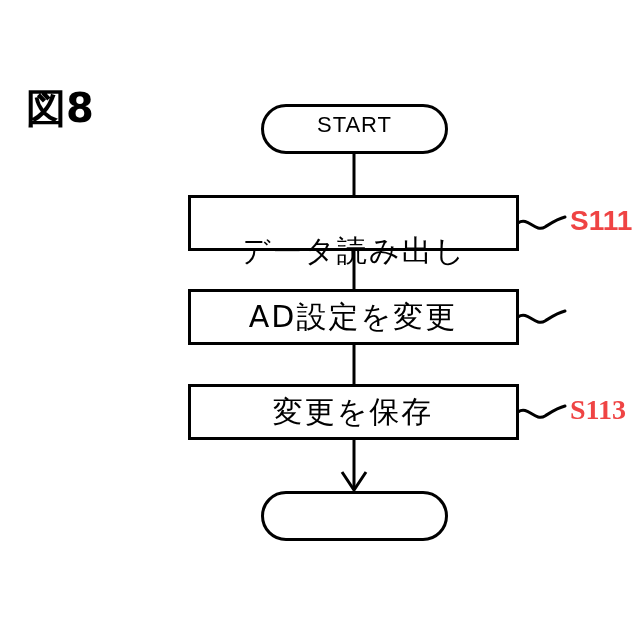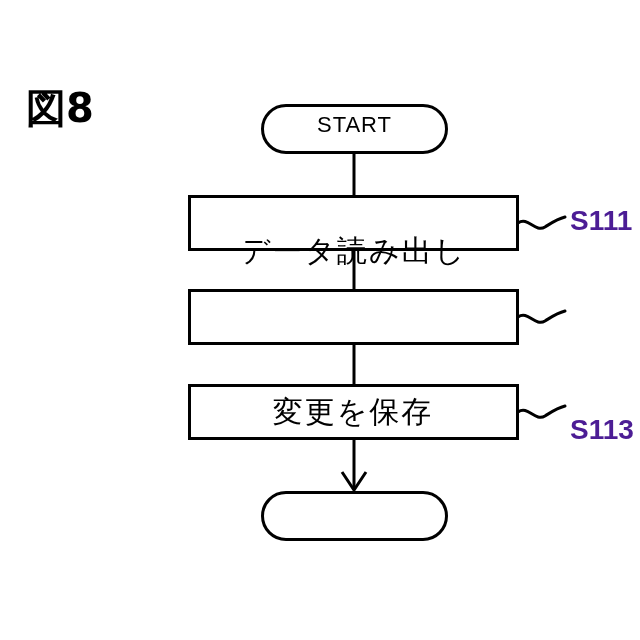--- a/index.html
+++ b/index.html
@@ -53,36 +53,36 @@
     font-family: "DejaVu Sans", "Liberation Sans", sans-serif;
     font-size: 30px;
     font-weight: 400;
     letter-spacing: 2px;
   }
   .step-label {
     position: absolute;
     font-family: "Liberation Sans", "DejaVu Sans", sans-serif;
     font-size: 28px;
     font-weight: 700;
-    color: #4c1d95;
+    color: #ef4444;
     white-space: nowrap;
     line-height: 1;
   }
   
   #start-text { left: 262px; top: 114px; width: 185px; }
   
   #end-text   { left: 262px; top: 501px; width: 185px; }
   
   #proc0-text { left: 188px; top: 208px; width: 330px; margin-top: 28px; }
   #proc1-text { left: 188px; top: 302px; width: 330px; }
   #proc2-text { left: 188px; top: 397px; width: 330px; }
   
   #step0-label { left: 570px; top: 207px; }
   #step1-label { left: 570px; top: 301px; }
-  #step2-label { left: 570px; top: 416px; }
+  #step2-label { left: 570px; top: 396px; font-family: Liberation Serif, serif; }
 </style>
 </head>
 <body>
 
 <div id="page">
 
   <div class="fig-label">図8</div>
 
   <svg id="figure-svg" viewBox="0 0 640 640">
 
@@ -109,20 +109,21 @@
     <line x1="354" y1="438" x2="354" y2="490" stroke="#000000" stroke-width="3"></line>
     <path d="M 342 472 L 354 490 L 366 472" fill="none" stroke="#000000" stroke-width="3" stroke-linecap="butt" stroke-linejoin="miter"></path>
 
     <rect x="262.5" y="492.5" width="184" height="47" rx="23.5" ry="23.5" fill="#ffffff" stroke="#000000" stroke-width="3"></rect>
   </svg>
 
   <div id="start-text" class="node-text terminal-text">START</div>
 
   <div id="proc0-text" class="node-text process-text">データ読み出し</div>
 
+  <div id="proc1-text" class="node-text process-text">AD設定を変更</div>
 
   <div id="proc2-text" class="node-text process-text">変更を保存</div>
 
 
   <div id="step0-label" class="step-label">S111</div>
 
 
   <div id="step2-label" class="step-label">S113</div>
 
 </div>

